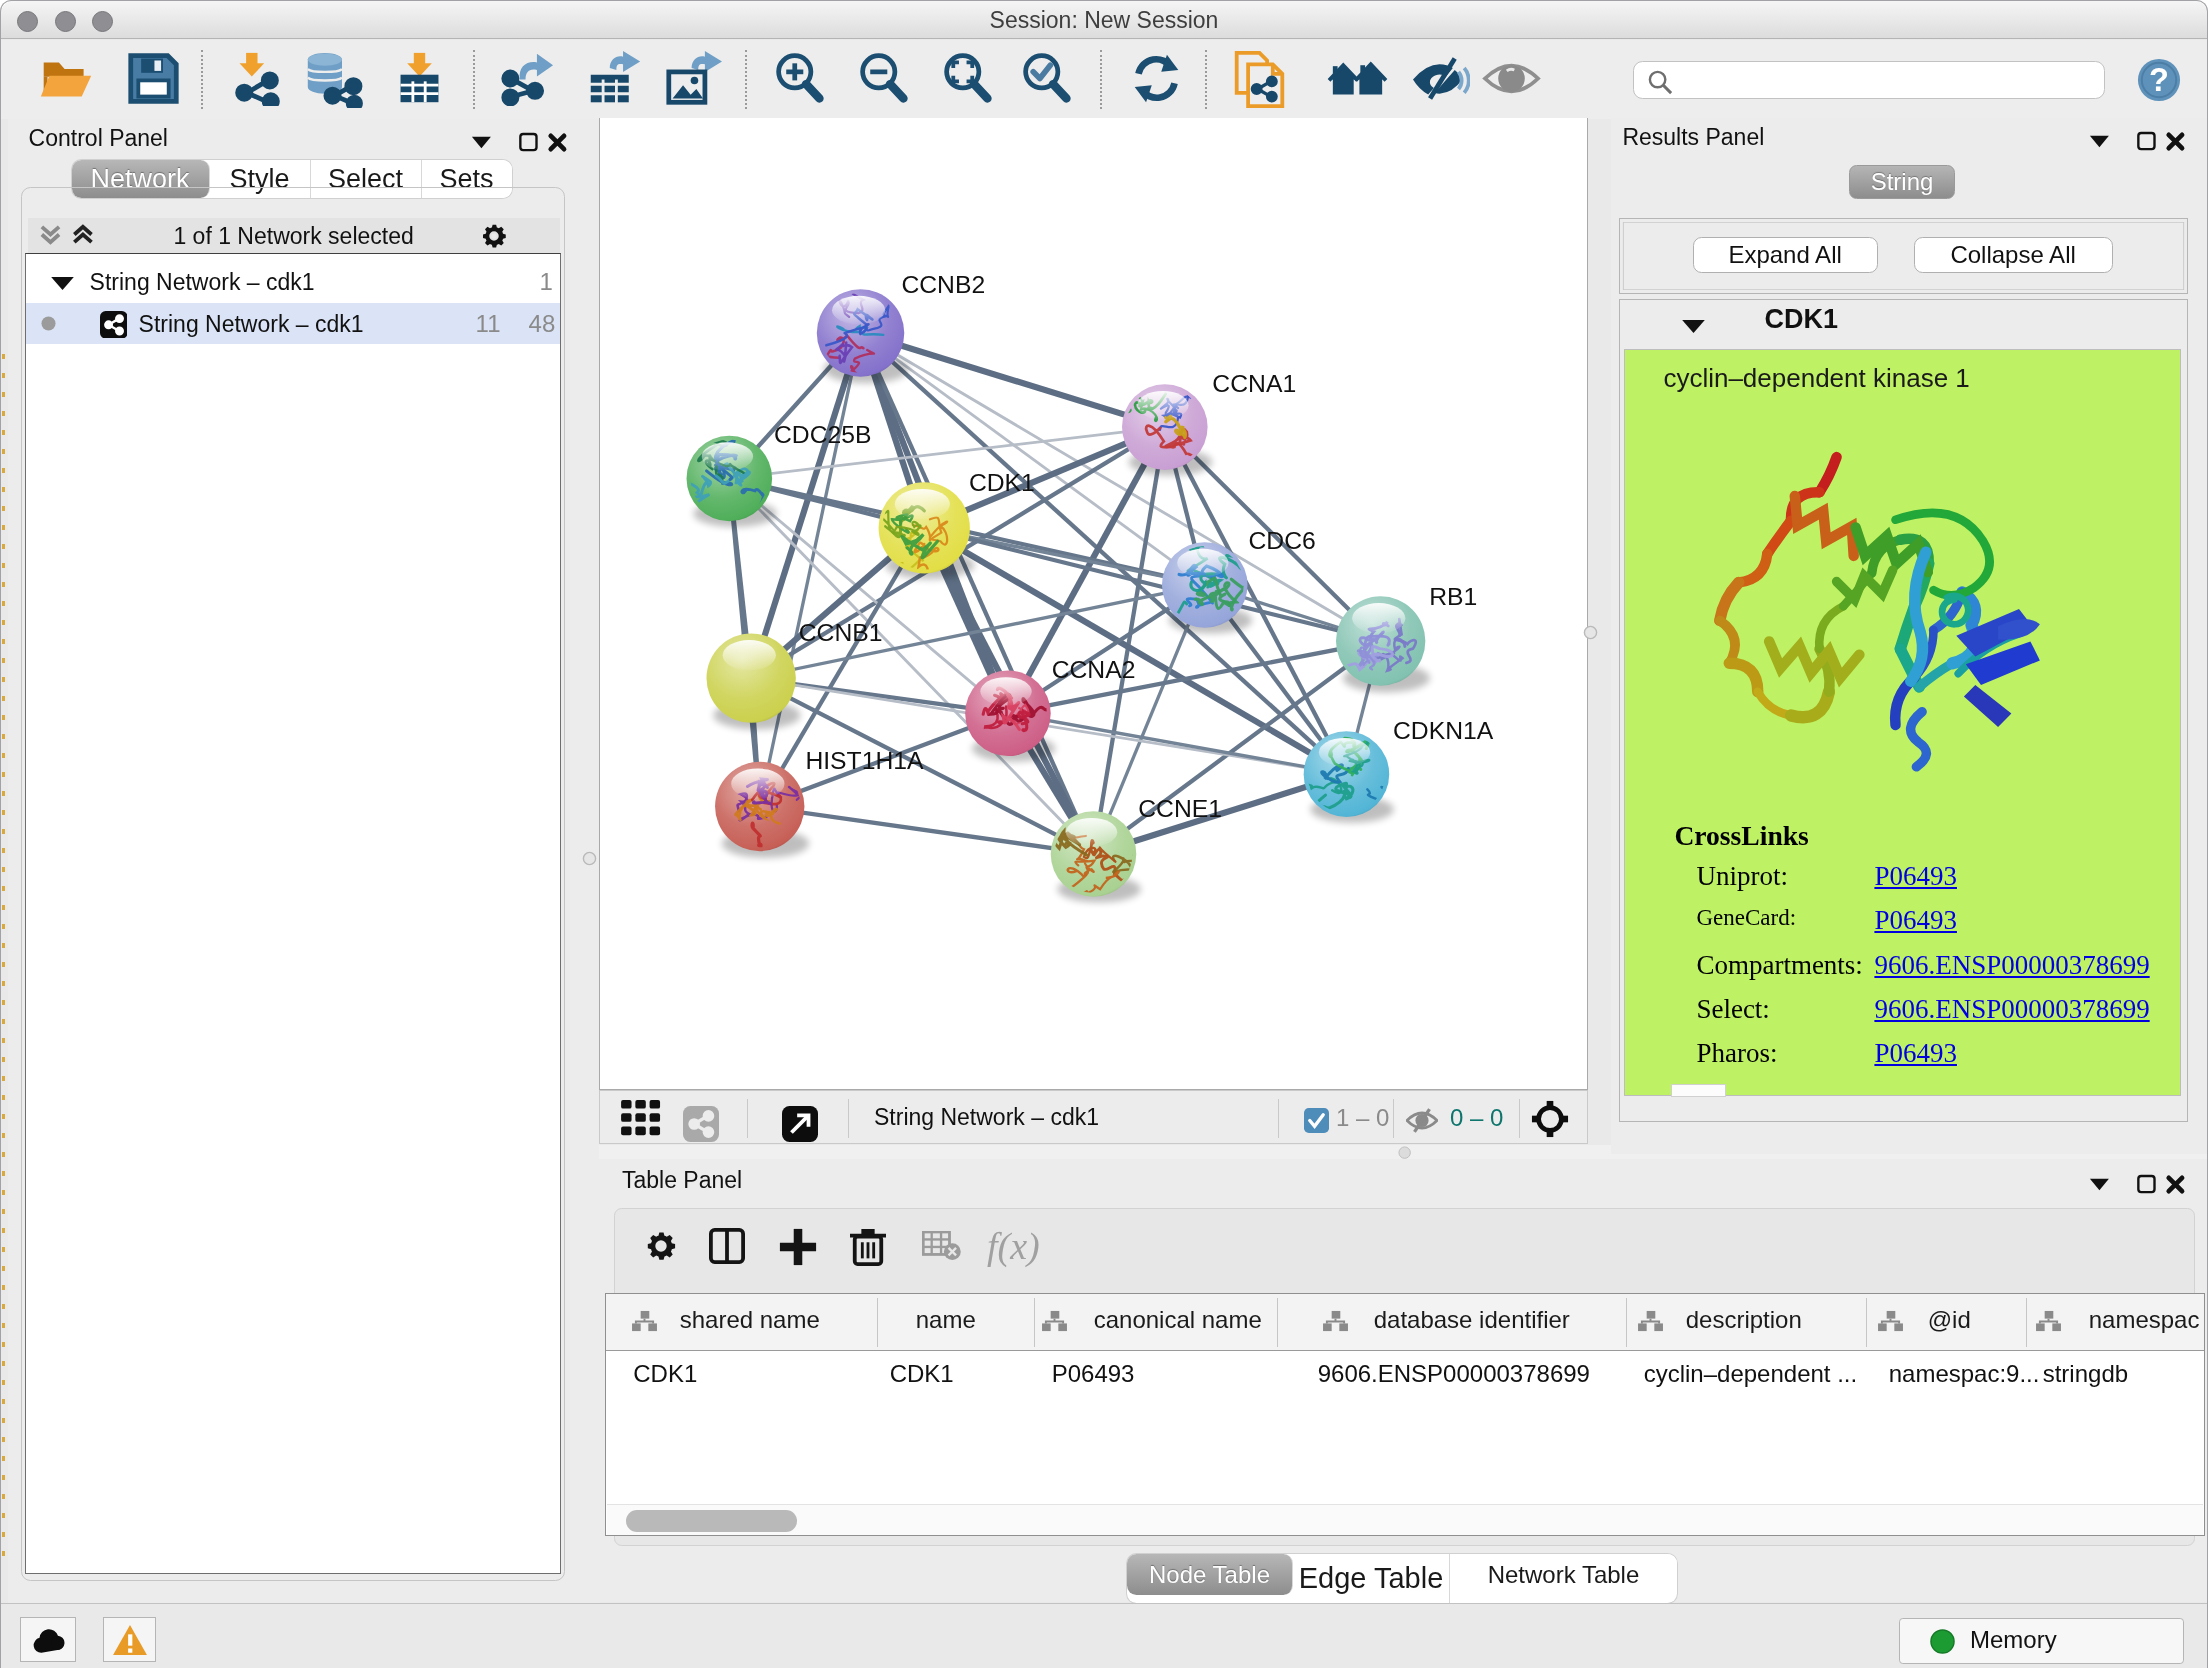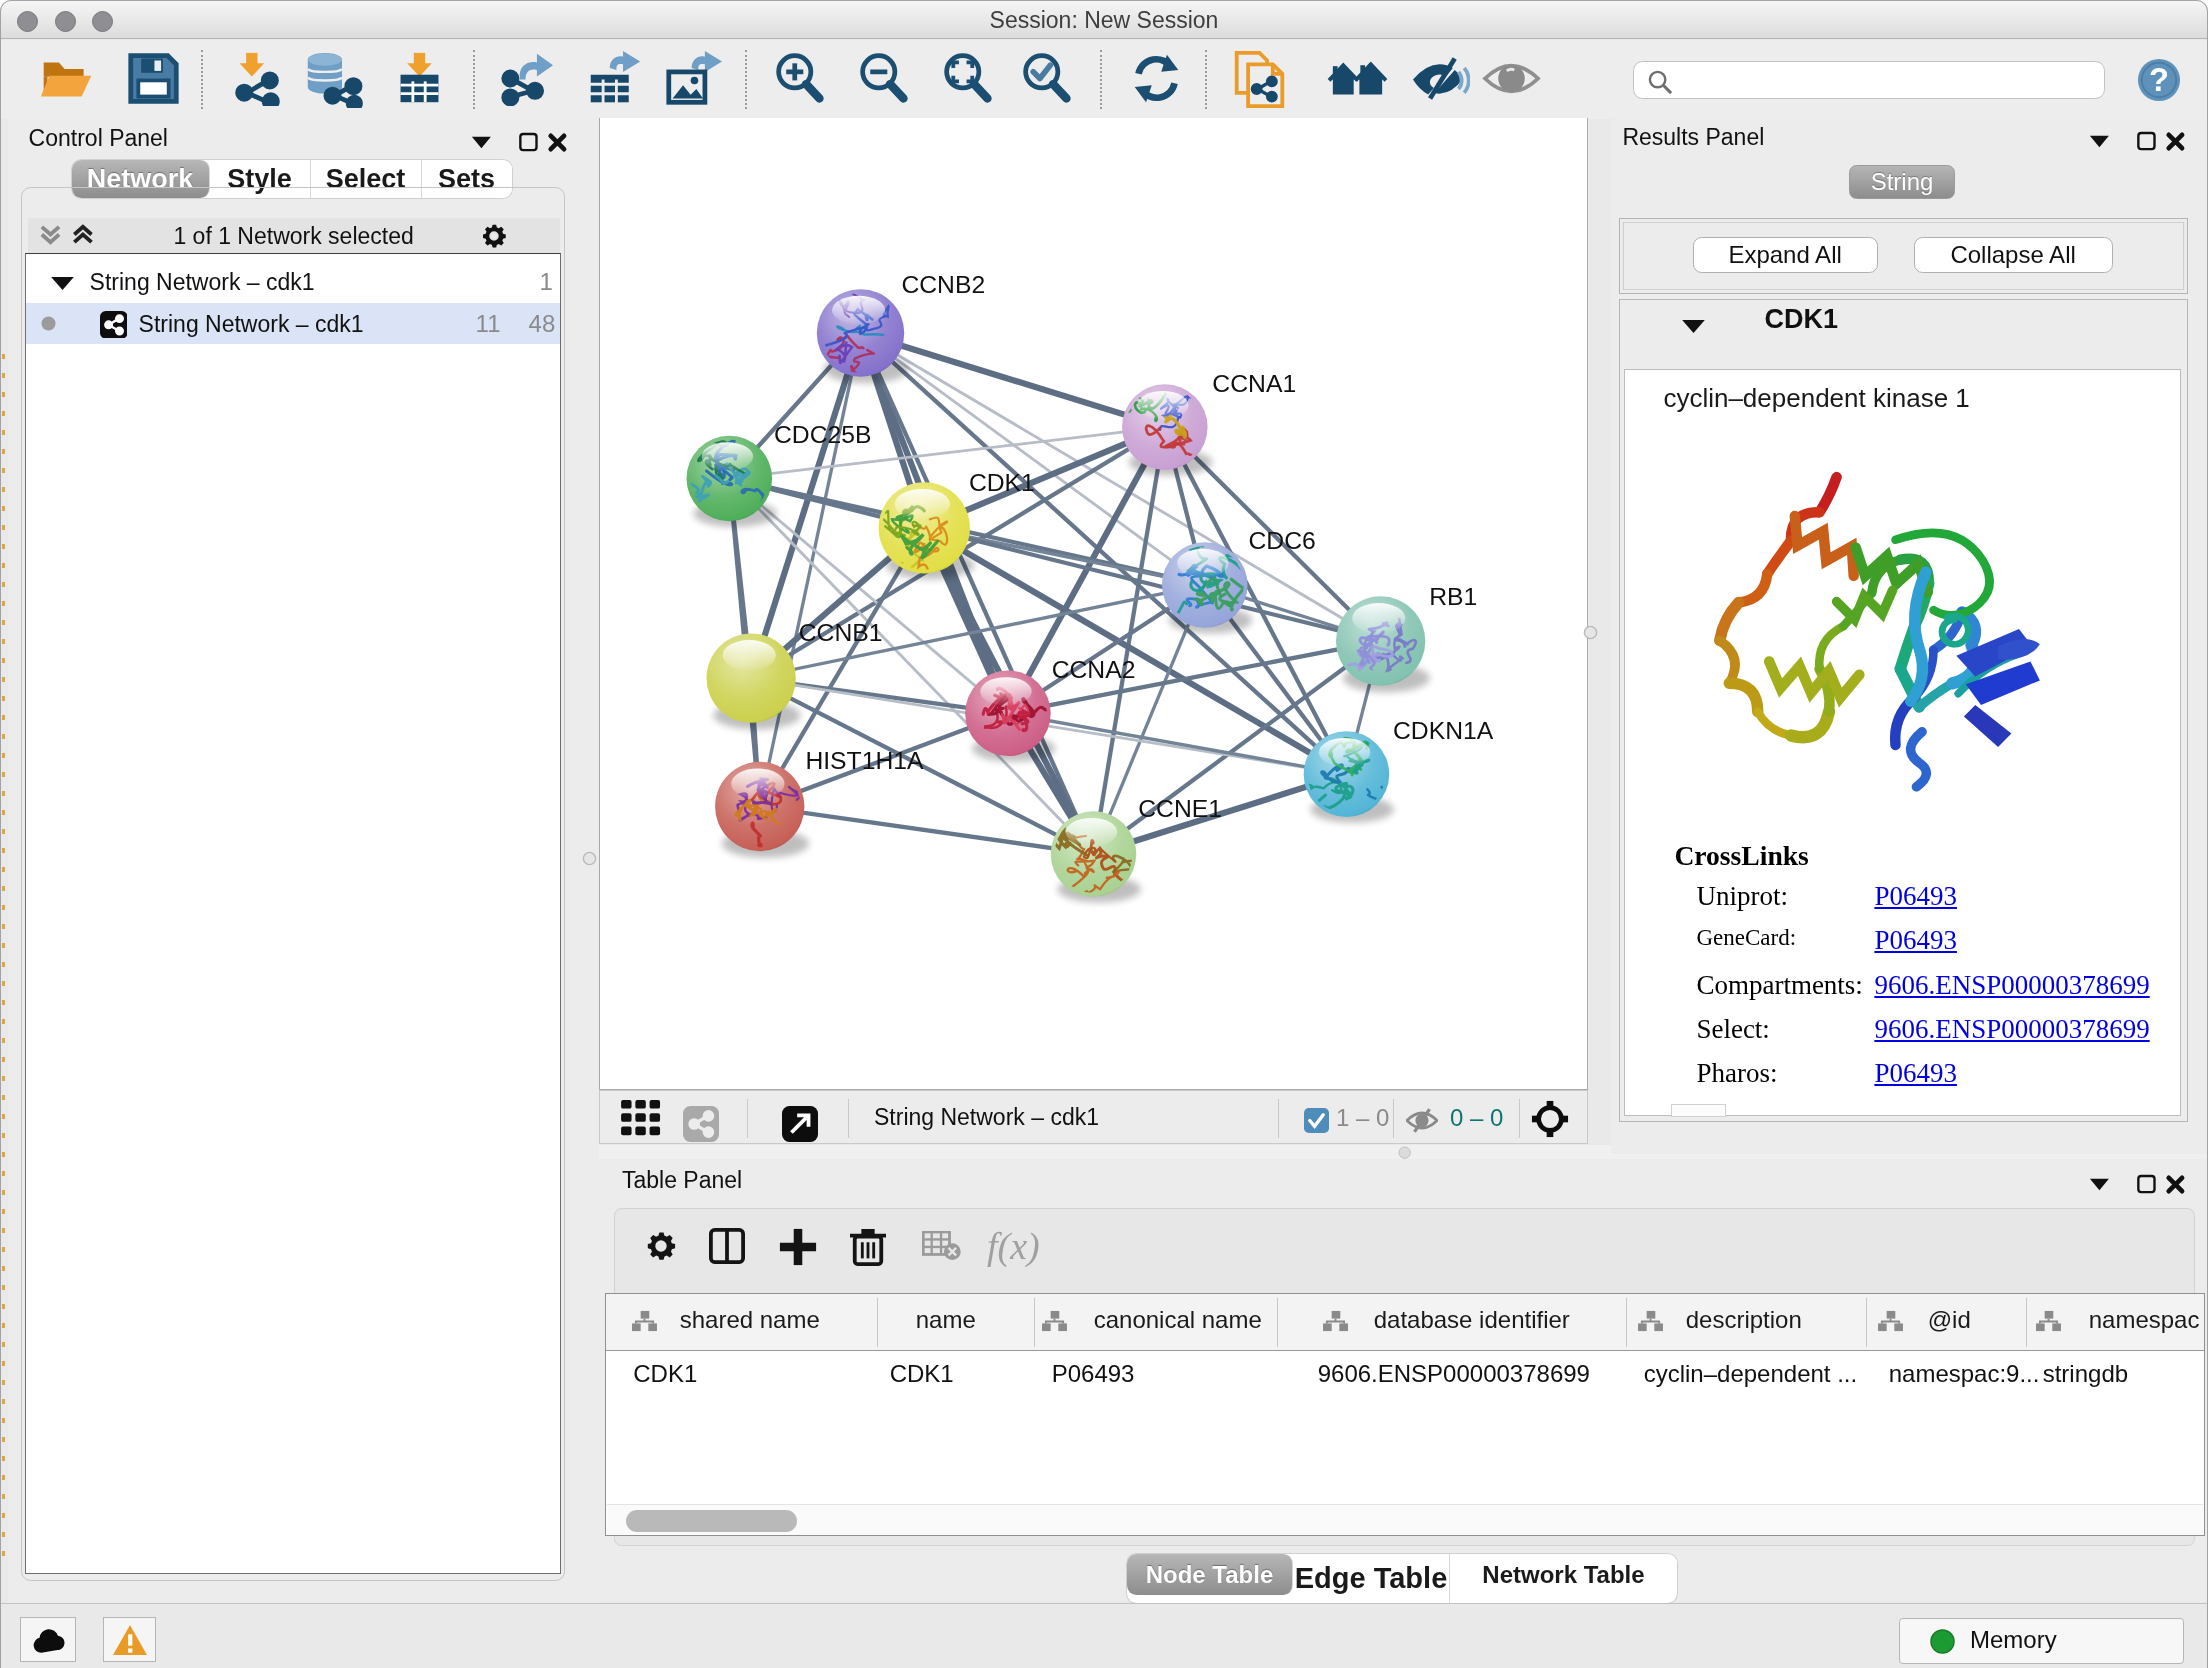--- a/index.html
+++ b/index.html
@@ -25,21 +25,21 @@
 #controlpanel { left:7.6px; top:119px; width:592px; height:1484px; background:#ececec; }
 #netview { left:599px; top:118px; width:989px; height:972px; background:#fff; border:1px solid #a9a9a9; border-top:none;}
 #netbar { left:599px; top:1090px; width:989px; height:54px; background:#ececec; border:1px solid #c9c9c9; }
 #resultspanel { left:1611px; top:118px; width:597px; height:1036px; background:#ececec; }
 #tablepanel { left:599px; top:1159px; width:1609px; height:443px; background:#ececec; }
 #statusbar { left:0; top:1603px; width:2208px; height:66px; background:#e9e9e9; border-top:1.9px solid #c2c2c2; }
 .paneltitle { font-size:23px; color:#111; }
 
 .tabbar { position:absolute; display:flex; }
 .tab { height:38px; font-size:27px; color:#1a1a1a; background:#fff; display:flex;
-  align-items:center; justify-content:center; border-right:1.9px solid #d8d8d8;font-weight:bold;}
+  align-items:center; justify-content:center; border-right:1.9px solid #d8d8d8;}
 .tab.sel { background:linear-gradient(#b7b7b7,#8d8d8d); color:#fff; text-shadow:0 -1px 1px rgba(0,0,0,.35); border-radius:9.5px; }
 </style>
 </head>
 <body>
 <div class="abs" id="titlebar">
   <div class="tl" style="left:17px"></div>
   <div class="tl" style="left:55px"></div>
   <div class="tl" style="left:92px"></div>
   <div id="title">Session: New Session</div>
 </div>
@@ -679,21 +679,21 @@
   <div style="position:absolute;left:238px;top:47px;width:106px;height:34px;background:linear-gradient(#b5b5b5,#8d8d8d);border-radius:7.6px;border:1px solid #9a9a9a;color:#fff;font-size:24px;text-align:center;line-height:32px;text-shadow:0 -1px 1px rgba(0,0,0,.3)">String</div>
   <div style="position:absolute;left:7.6px;top:100px;width:569px;height:76px;background:#ececec;border:1px solid #b5b5b5;box-shadow:inset 0 0 0 2.9px #ececec, inset 0 0 0 3.8px #c9c9c9;">
     <div style="position:absolute;left:73px;top:18px;width:185px;height:36px;background:#fff;border:1px solid #b0b0b0;border-radius:8.6px;font-size:24px;text-align:center;line-height:34px;color:#111">Expand All</div>
     <div style="position:absolute;left:294px;top:18px;width:199px;height:36px;background:#fff;border:1px solid #b0b0b0;border-radius:8.6px;font-size:24px;text-align:center;line-height:34px;color:#111">Collapse All</div>
   </div>
   <div style="position:absolute;left:7.6px;top:181px;width:569px;height:823px;background:#ececec;border:1px solid #b5b5b5;">
     <svg style="position:absolute;left:61px;top:18px" width="25" height="17" viewBox="0 0 26 18">
         <path d="M1 2 L25 2 L13 16 Z" fill="#111"></path>
       </svg>
     <div style="position:absolute;left:145px;top:3.8px;font-size:27px;font-weight:bold;color:#111">CDK1</div>
-    <div style="position:absolute;left:4.8px;top:49px;width:557px;height:747px;background:#ffffff;border:1px solid #bdbdbd;margin-top:20px;">
+    <div style="position:absolute;left:4.8px;top:49px;width:557px;height:747px;background:#bef264;border:1px solid #bdbdbd;">
       <div style="position:absolute;left:38px;top:13.3px;font-size:26px;color:#1a1a1a">cyclin–dependent kinase 1</div>
       <svg style="position:absolute;left:52px;top:90px" width="380" height="361" viewBox="0 0 400 380">
           <g fill="none" stroke-linecap="round">
             <path d="M168 18 Q161 38 150 55" stroke="#c41e1e" stroke-width="11"></path>
             <path d="M150 55 Q119 54 120 85" stroke="#cc3318" stroke-width="11"></path>
             <path d="M120 85 Q107 102 95 120" stroke="#d14a16" stroke-width="11"></path>
             <path d="M95 120 Q92 147 65 150" stroke="#cf5f15" stroke-width="11"></path>
             <path d="M65 150 Q49 167 45 190" stroke="#c8741a" stroke-width="12"></path>
             <path d="M45 190 Q71 208 55 235" stroke="#c08a18" stroke-width="10"></path>
             <path d="M55 235 Q85 235 85 265" stroke="#bd9a16" stroke-width="12"></path>

